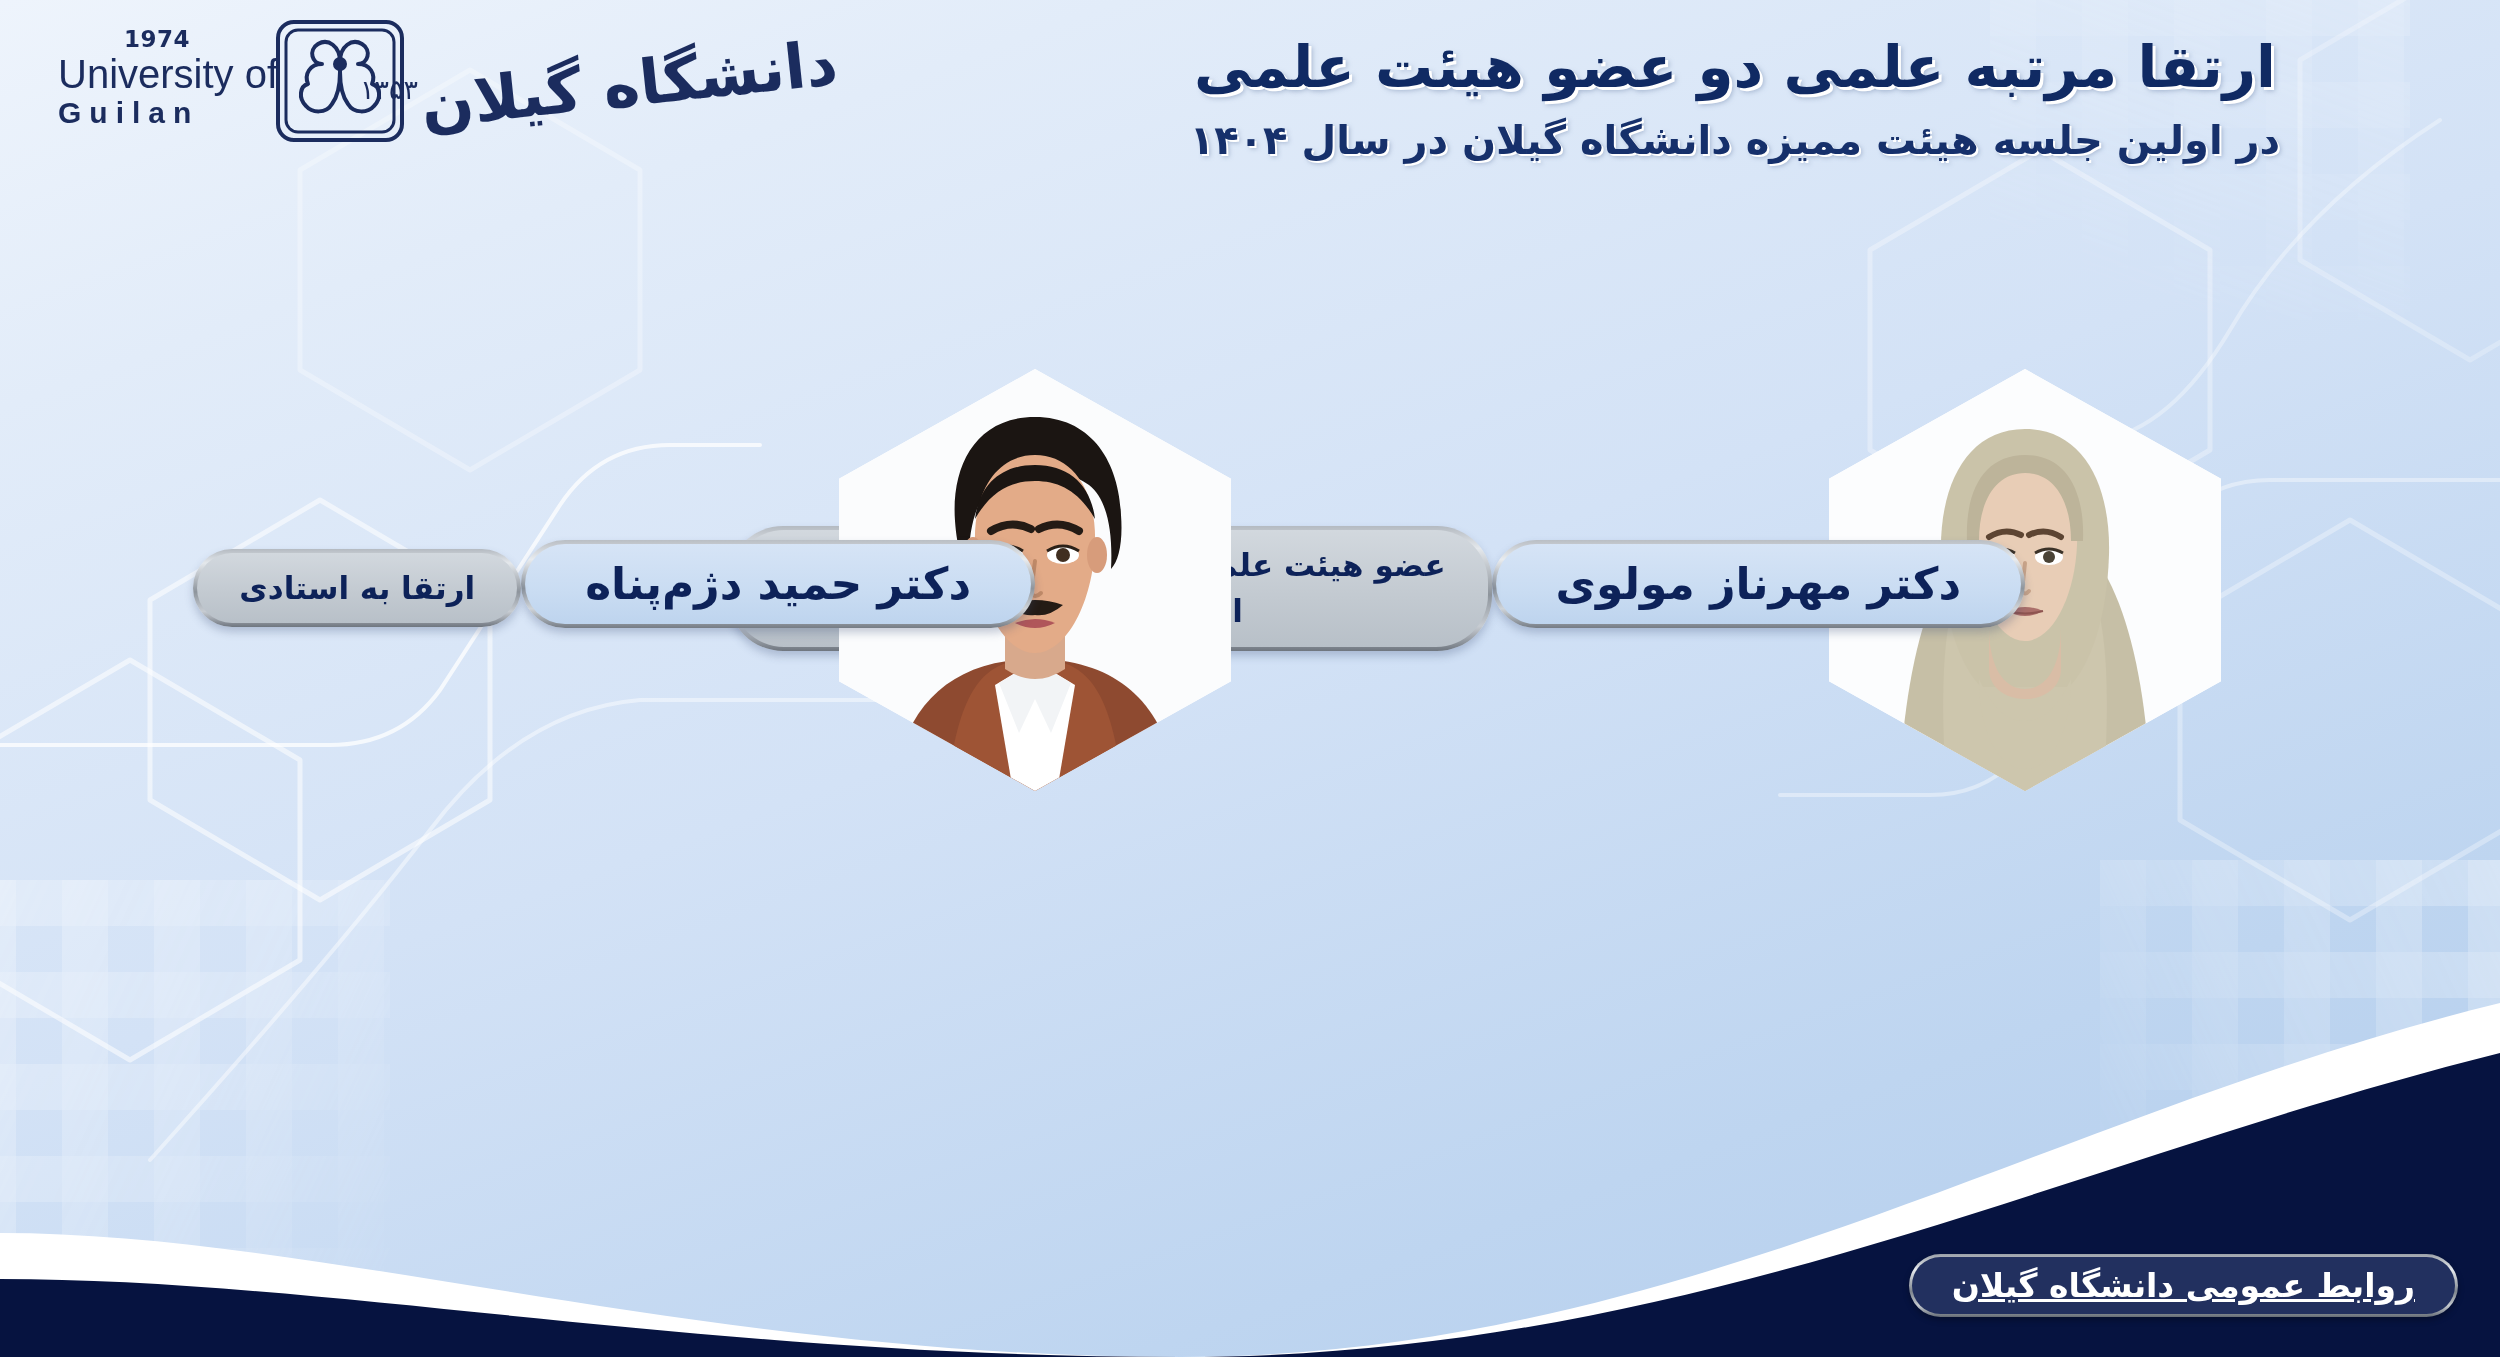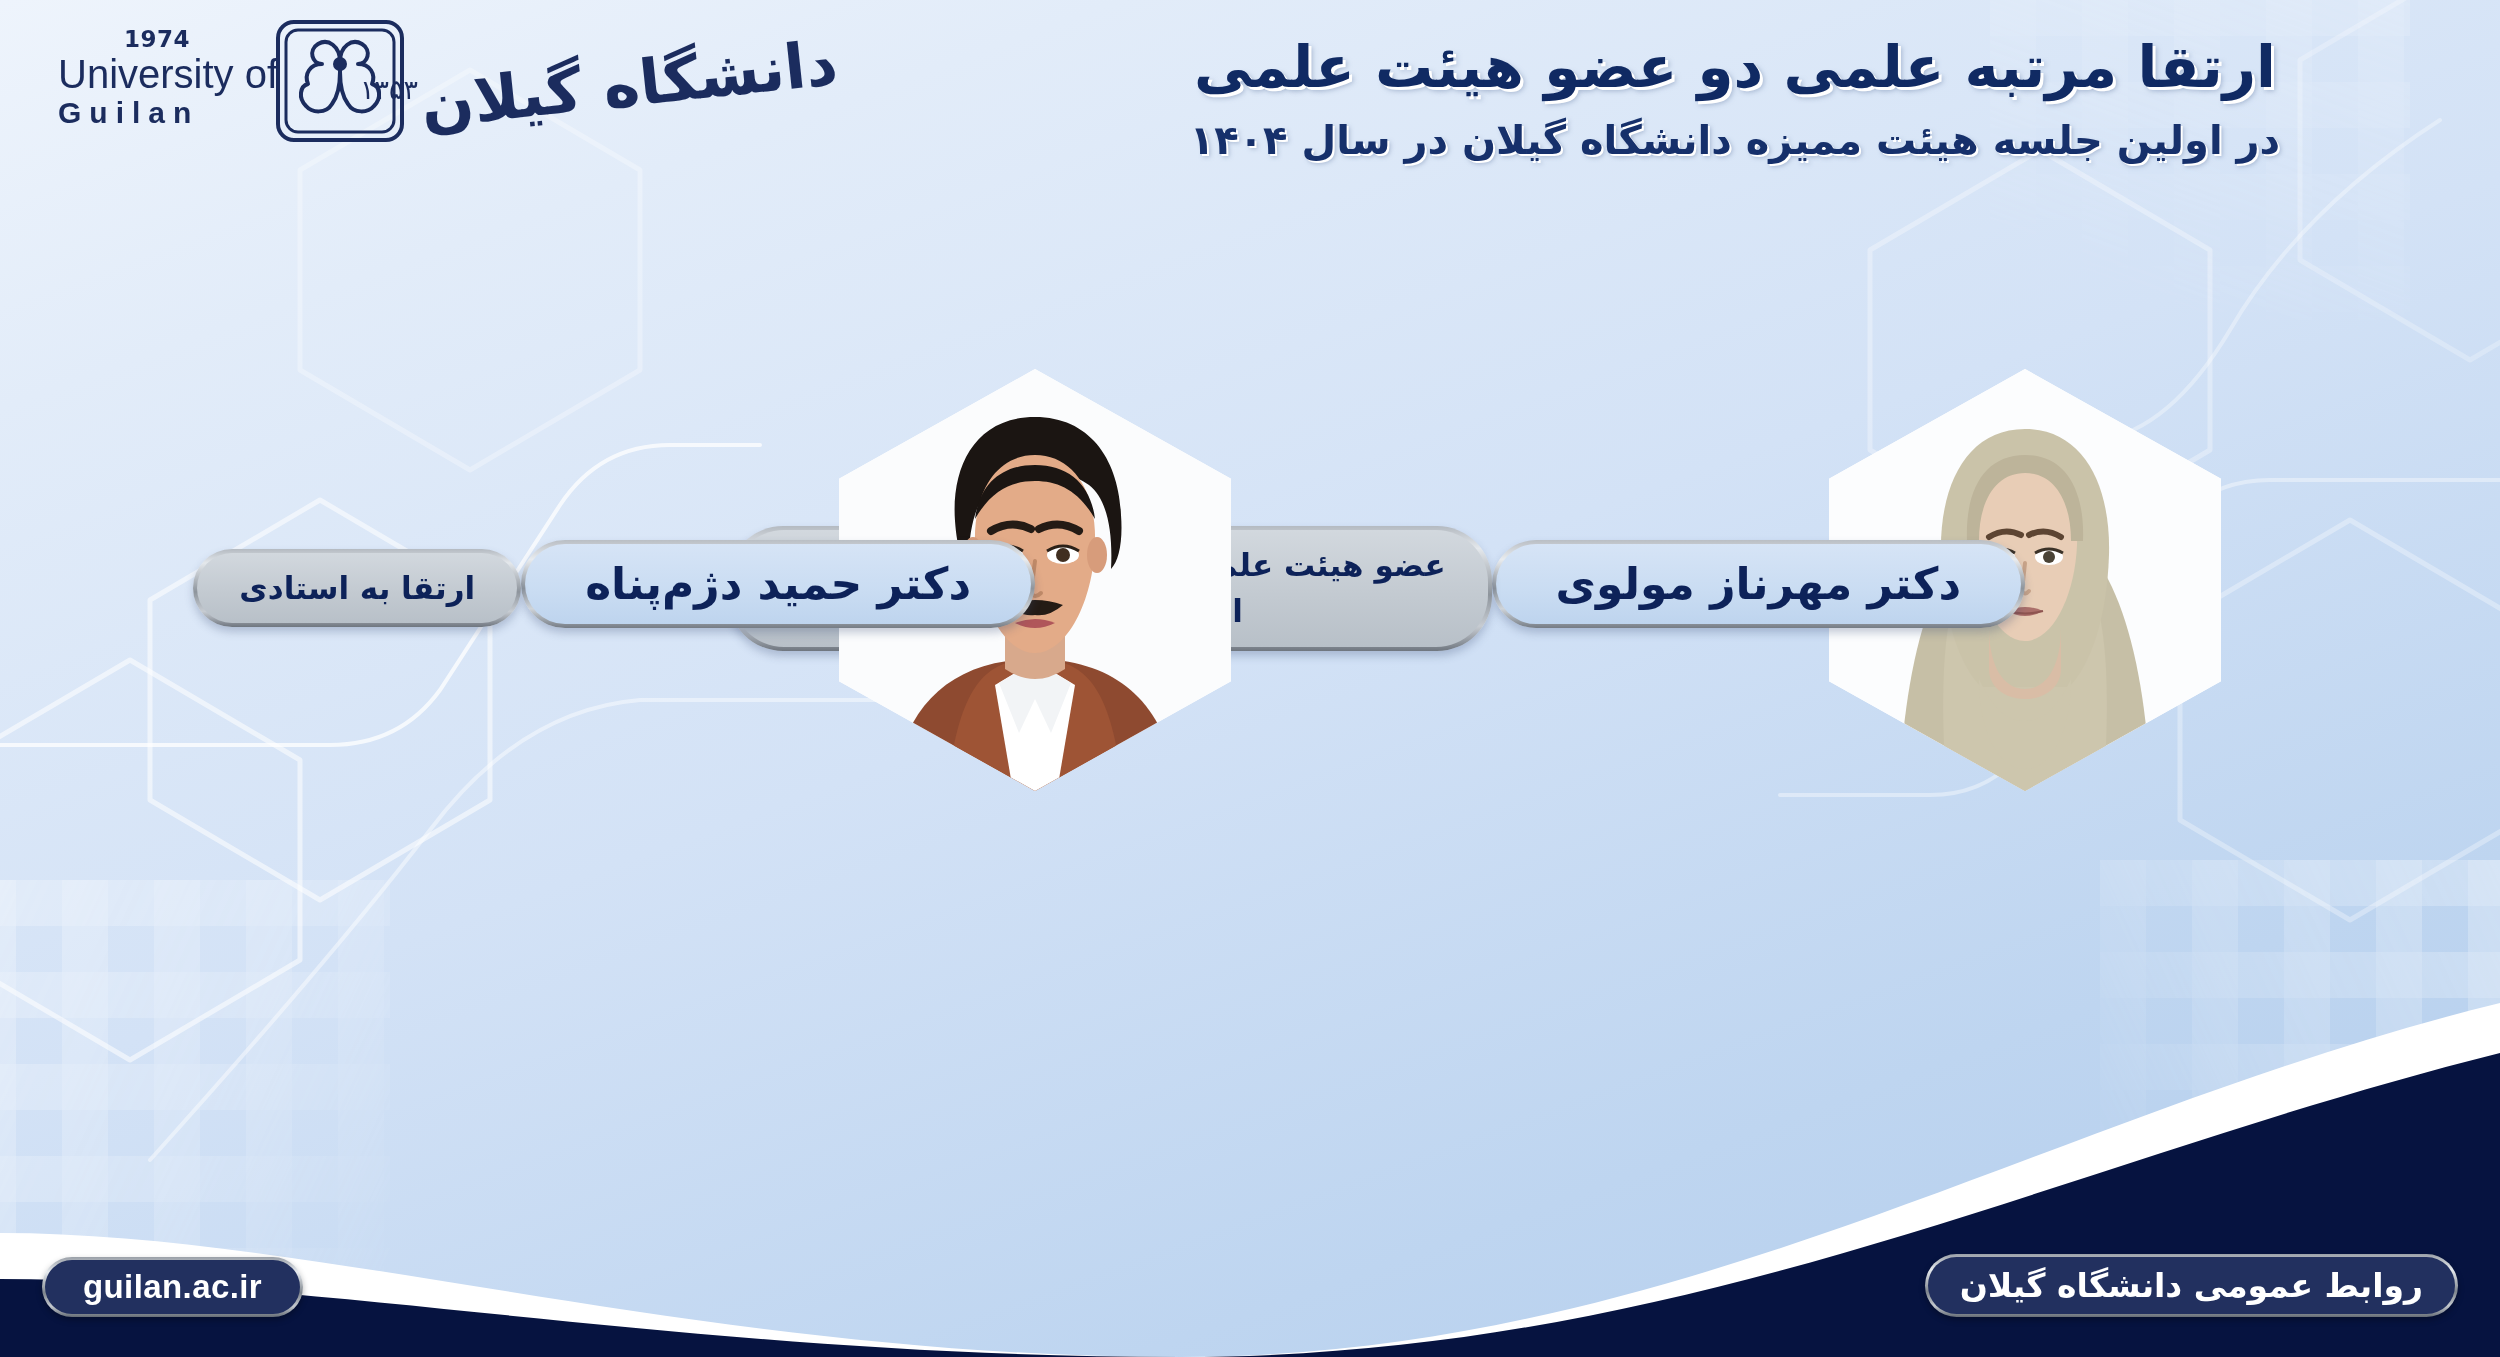--- a/index.html
+++ b/index.html
@@ -164,21 +164,21 @@
   }
   .chip.url { left:42px; bottom:40px; }
   .chip.url .chip-inner {
     direction:ltr;
     font-family:"Liberation Sans",sans-serif;
     font-size:33px; font-weight:700; letter-spacing:.4px;
     padding:8px 38px;
   }
   .chip.pr { right:42px; bottom:40px; }
   .chip.pr .chip-inner {
-    direction:rtl; font-size:33px; font-weight:700; padding:9px 32px;
+    direction:rtl; font-size:33px; font-weight:700; padding:9px 40px;text-decoration:underline;
   }
 </style>
 </head>
 <body>
 
 <div id="poster">
 
   <svg class="hexline" style="left:0;top:0;width:2500px;height:1357px" viewBox="0 0 2500 1357">
     <g fill="none" stroke="#ffffff" stroke-opacity="0.55" stroke-width="5" stroke-linejoin="round">
       <path d="M 150 600 L 320 500 L 490 600 L 490 800 L 320 900 L 150 800 Z" rx="40"></path>
@@ -377,21 +377,18 @@
         </div>
       </div>
     </div>
   </div>
 
   <svg class="wave" viewBox="0 0 2500 430" preserveAspectRatio="none">
     <path d="M0 306 C 320 306 700 430 1180 430 C 1680 430 2050 186 2500 76 L2500 430 L0 430 Z" fill="#ffffff"></path>
     <path d="M0 352 C 330 352 700 430 1180 430 C 1690 430 2060 236 2500 126 L2500 430 L0 430 Z" fill="#061340"></path>
   </svg>
 
-  <div class="chip url">
-    <div class="chip-inner">guilan.ac.ir</div>
-  </div>
 
   <div class="chip pr">
     <div class="chip-inner">روابط عمومی دانشگاه گیلان</div>
   </div>
 
 </div>
 
 </body></html>

